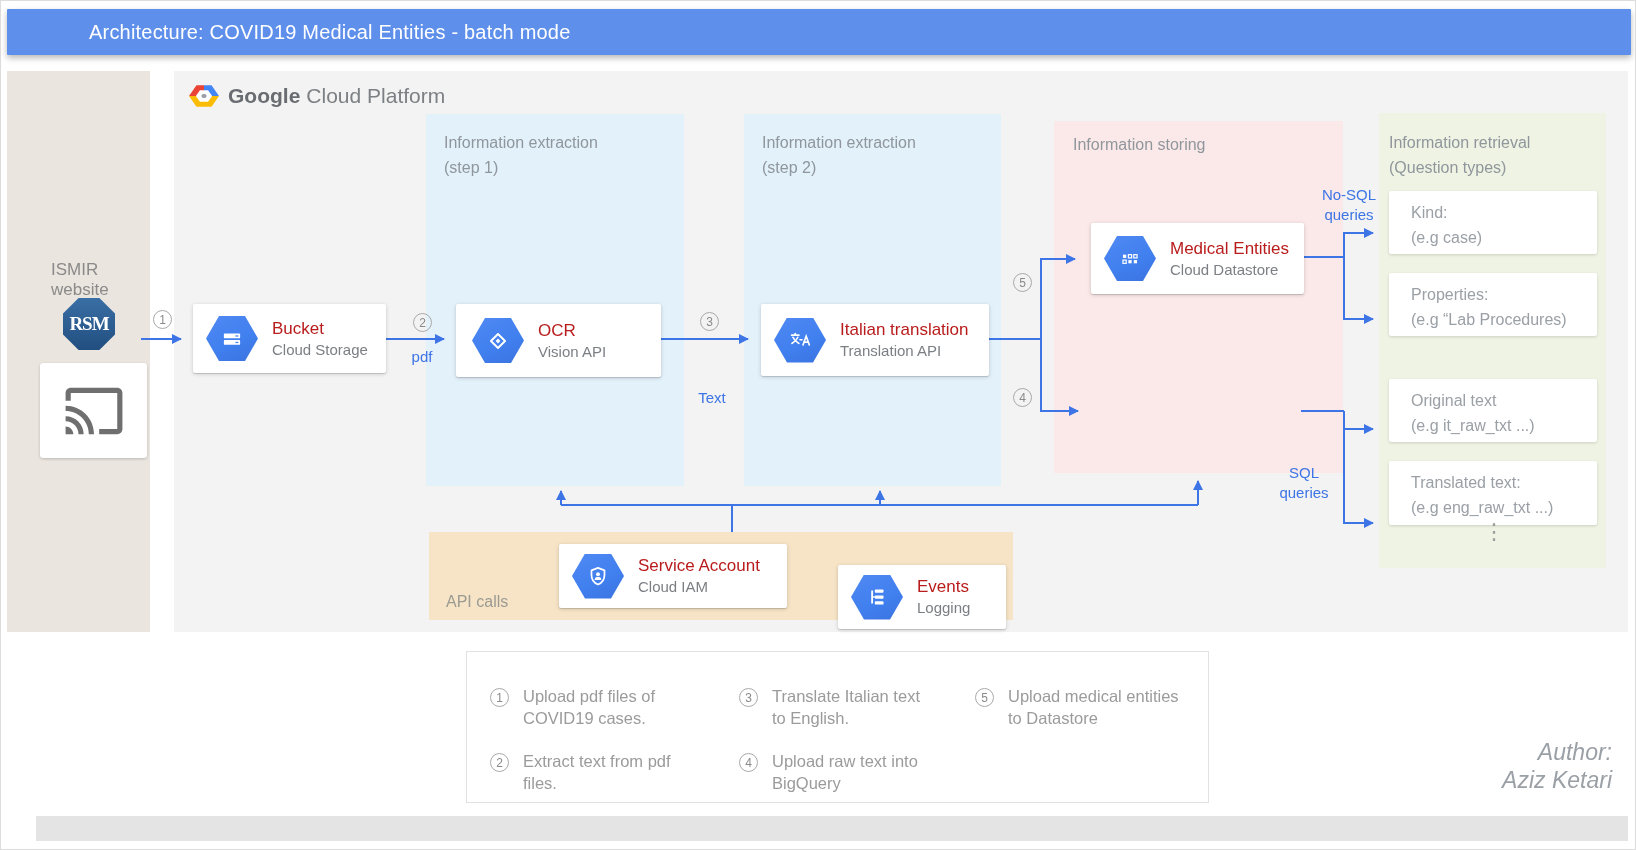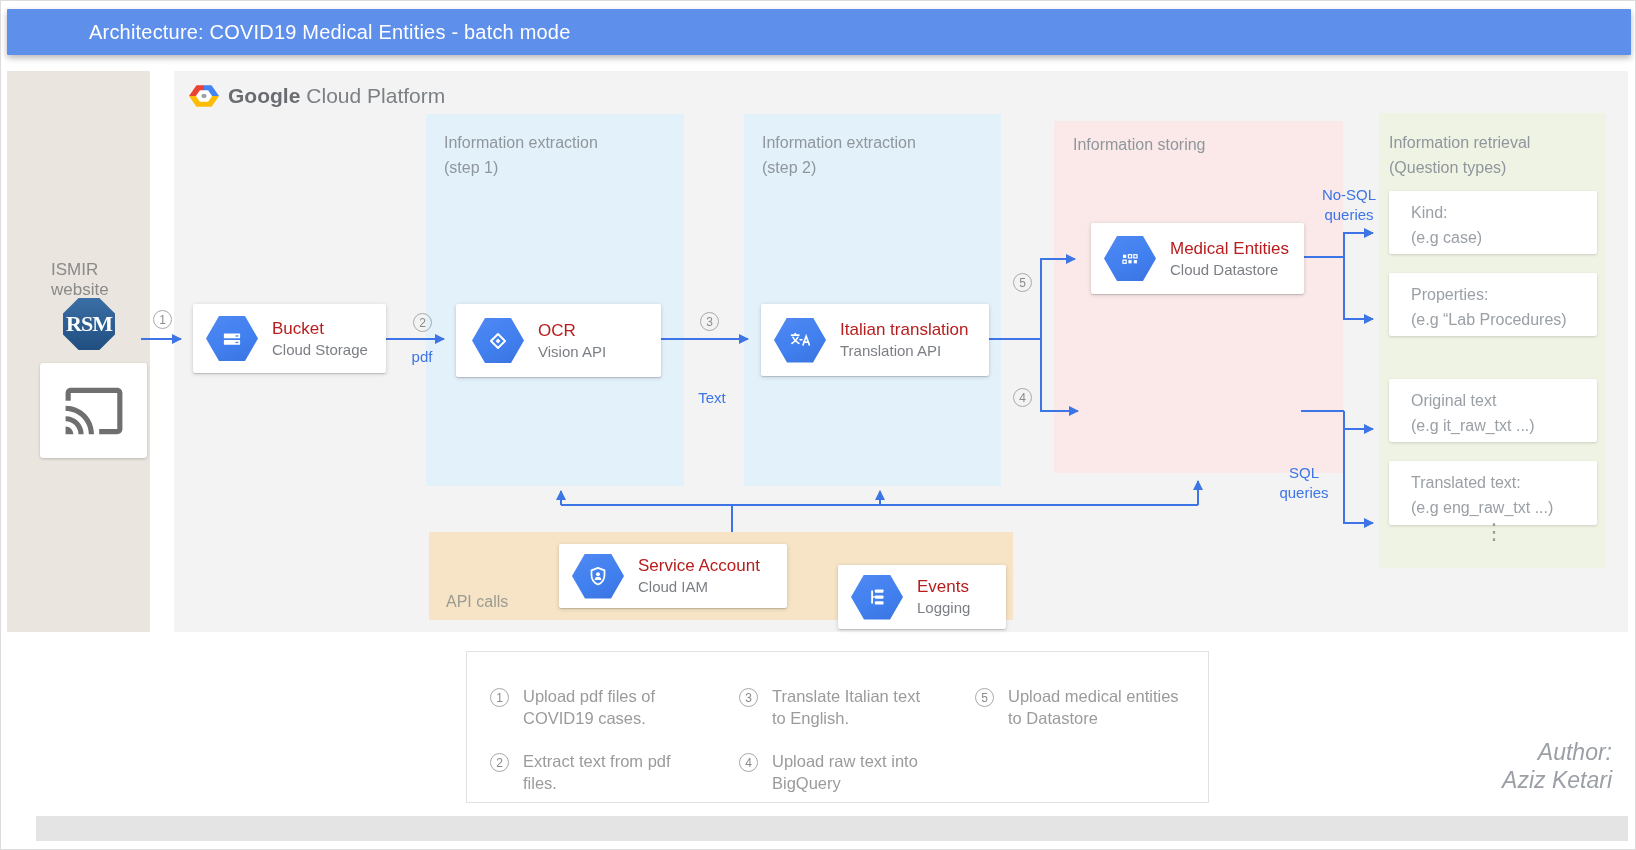--- a/index.html
+++ b/index.html
@@ -57,21 +57,21 @@
   .author{position:absolute;right:23px;top:737px;text-align:right;font-style:italic;
           font-size:23px;color:#9aa0a6;line-height:28px;}
   .bottombar{position:absolute;left:35px;top:815px;width:1592px;height:25px;background:#e4e4e4;}
 
   .sidebar-label{position:absolute;left:16px;top:189px;font-size:17px;color:#8a8a8a;margin-left:28px;}
   .rsm{position:absolute;left:56px;top:227px;width:52px;height:52px;
        clip-path:polygon(30% 0,70% 0,100% 30%,100% 70%,70% 100%,30% 100%,0 70%,0 30%);
        background:linear-gradient(180deg,#3a6fa5,#214e80);
        display:flex;align-items:center;justify-content:center;
        color:#fff;font-family:"Liberation Serif","DejaVu Serif",serif;
-       font-weight:700;font-size:22px;letter-spacing:-1px;}
+       font-weight:700;font-size:19px;letter-spacing:-1px;}
   .cast-card{position:absolute;left:33px;top:292px;width:107px;height:95px;background:#fff;
              border-radius:3px;box-shadow:0 1px 3px rgba(0,0,0,.2);
              display:flex;align-items:center;justify-content:center;}
 
   .ellipsis{position:absolute;left:1482px;top:518px;font-family:"DejaVu Sans",sans-serif;
             font-size:22px;color:#9c9c9c;}
 
   svg.conn{position:absolute;left:0;top:0;pointer-events:none;}
 </style>
 </head>

